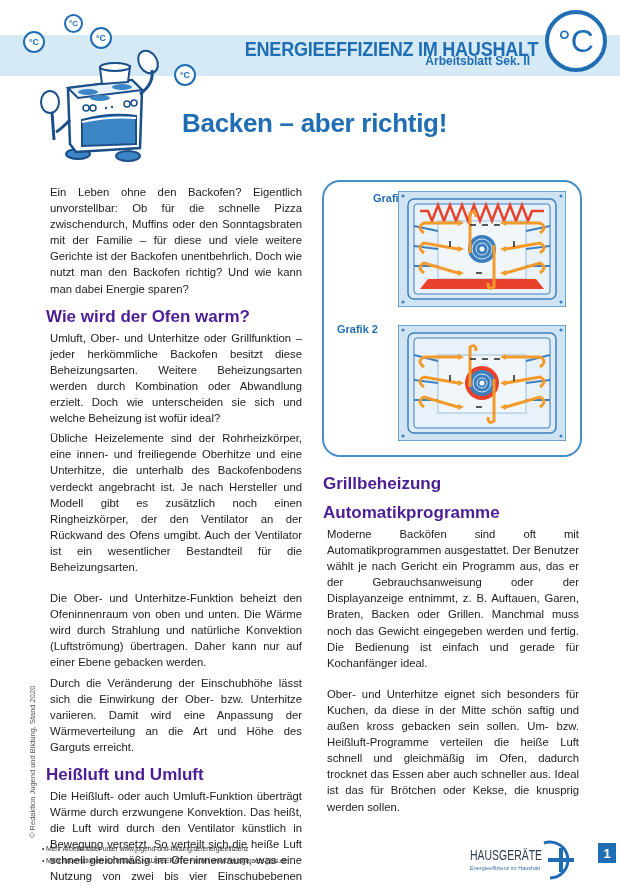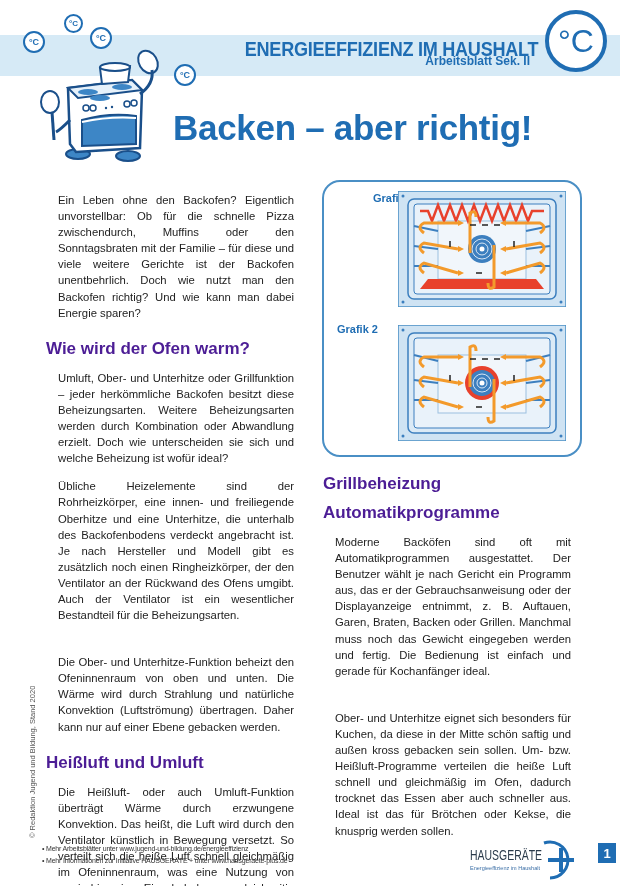--- a/index.html
+++ b/index.html
@@ -3,23 +3,23 @@
 <meta charset="utf-8">
 <style>
   html,body{margin:0;padding:0;background:#fff;}
   body{width:620px;height:886px;position:relative;overflow:hidden;font-family:"Liberation Sans",sans-serif;color:#1a1a1a;}
   .band{position:absolute;left:0;top:35px;width:620px;height:41px;background:#d6eaf6;}
   .hdr-title{position:absolute;right:82px;top:37px;font-family:"Liberation Sans",sans-serif;font-weight:bold;font-size:21px;color:#1f6db3;letter-spacing:-0.3px;transform:scaleX(0.86);transform-origin:right center;white-space:nowrap;}
   .hdr-sub{position:absolute;right:90px;top:54px;font-weight:bold;font-size:12px;color:#1f6db3;white-space:nowrap;}
   .big-c{position:absolute;left:545px;top:10px;width:62px;height:62px;border:4px solid #1f6db3;border-radius:50%;background:#fff;box-sizing:border-box;display:flex;align-items:center;justify-content:center;color:#1f6db3;font-size:32px;font-weight:normal;}
   .bubble{position:absolute;width:22px;height:22px;border:2px solid #1f6db3;border-radius:50%;background:#fff;box-sizing:border-box;display:flex;align-items:center;justify-content:center;color:#1f6db3;font-size:9px;font-weight:bold;}
   .mascot{position:absolute;left:30px;top:40px;width:135px;height:122px;}
-  .page-title{position:absolute;left:173px;top:108px;font-size:35px;font-weight:bold;color:#1f6db3;letter-spacing:-0.3px;white-space:nowrap;}
+  .page-title{position:absolute;left:182px;top:108px;font-size:26px;font-weight:bold;color:#1f6db3;letter-spacing:-0.3px;white-space:nowrap;}
   .col{position:absolute;font-size:11.3px;line-height:16.1px;text-align:justify;color:#222;}
-  .col p{margin:12px;}
+  .col p{margin:4px;}
   .col h2{font-size:17px;font-weight:bold;color:#4c1d95;margin:0 0 4px 0;line-height:18px;}
   .col .gap{height:7px;}
   .left{left:46px;top:180px;width:260px;}
   .right{left:323px;top:475px;width:260px;}
   .figbox{position:absolute;left:322px;top:180px;width:260px;height:277px;border:2px solid #4a8fc5;border-radius:18px;box-sizing:border-box;}
   .fig-label{position:absolute;font-size:11px;font-weight:bold;color:#1f6db3;}
   .oven{position:absolute;width:168px;height:116px;}
   .copyright{position:absolute;left:28px;top:838px;transform:rotate(-90deg);transform-origin:left top;font-size:7.5px;color:#555;white-space:nowrap;}
   .foot{position:absolute;left:42px;font-size:7px;color:#333;white-space:nowrap;letter-spacing:-0.2px;}
   .logo{position:absolute;left:470px;top:838px;width:120px;height:44px;}
@@ -74,20 +74,21 @@
 <h1 class="page-title" style="margin:0;">Backen – aber richtig!</h1>
 
 <div class="col left">
   <p>Ein Leben ohne den Backofen? Eigentlich unvorstellbar: Ob für die schnelle Pizza zwischendurch, Muffins oder den Sonntagsbraten mit der Familie – für diese und viele weitere Gerichte ist der Backofen unentbehrlich. Doch wie nutzt man den Backofen richtig? Und wie kann man dabei Energie sparen?</p>
   <div class="gap"></div>
   <h2>Wie wird der Ofen warm?</h2>
   <p>Umluft, Ober- und Unterhitze oder Grillfunktion – jeder herkömmliche Backofen besitzt diese Beheizungsarten. Weitere Beheizungsarten werden durch Kombination oder Abwandlung erzielt. Doch wie unterscheiden sie sich und welche Beheizung ist wofür ideal?</p>
   <p>Übliche Heizelemente sind der Rohrheizkörper, eine innen- und freiliegende Oberhitze und eine Unterhitze, die unterhalb des Backofenbodens verdeckt angebracht ist. Je nach Hersteller und Modell gibt es zusätzlich noch einen Ringheizkörper, der den Ventilator an der Rückwand des Ofens umgibt. Auch der Ventilator ist ein wesentlicher Bestandteil für die Beheizungsarten.</p>
   <div class="gap"></div>
   <p>Die Ober- und Unterhitze-Funktion beheizt den Ofeninnenraum von oben und unten. Die Wärme wird durch Strahlung und natürliche Konvektion (Luftströmung) übertragen. Daher kann nur auf einer Ebene gebacken werden.</p>
+  <p>Durch die Veränderung der Einschubhöhe lässt sich die Einwirkung der Ober- bzw. Unterhitze variieren. Damit wird eine Anpassung der Wärmeverteilung an die Art und Höhe des Garguts erreicht.</p>
   <div class="gap"></div>
   <h2>Heißluft und Umluft</h2>
   <p>Die Heißluft- oder auch Umluft-Funktion überträgt Wärme durch erzwungene Konvektion. Das heißt, die Luft wird durch den Ventilator künstlich in Bewegung versetzt. So verteilt sich die heiße Luft schnell gleichmäßig im Ofeninnenraum, was eine Nutzung von zwei bis vier Einschubebenen gleichzeitig ermöglicht. Die Wärmequelle kann jedoch variieren: Bei Umluft verteilt ein Ventilator die Wärme aus der Ober- und Unterhitze (Grafik 1). Bei Heißluft erzeugt ein Ringheizkörper rund um den Ventilator die Wärme (Grafik 2).</p>
 </div>
 
 <div class="figbox"></div>
 <div class="fig-label" style="left:337px;top:192px;margin-left:36px;">Grafik 1</div>
 <div class="fig-label" style="left:337px;top:323px;">Grafik 2</div>
 
 <svg class="oven" viewBox="0 0 168 116" style="left:398px;top:191px;">

